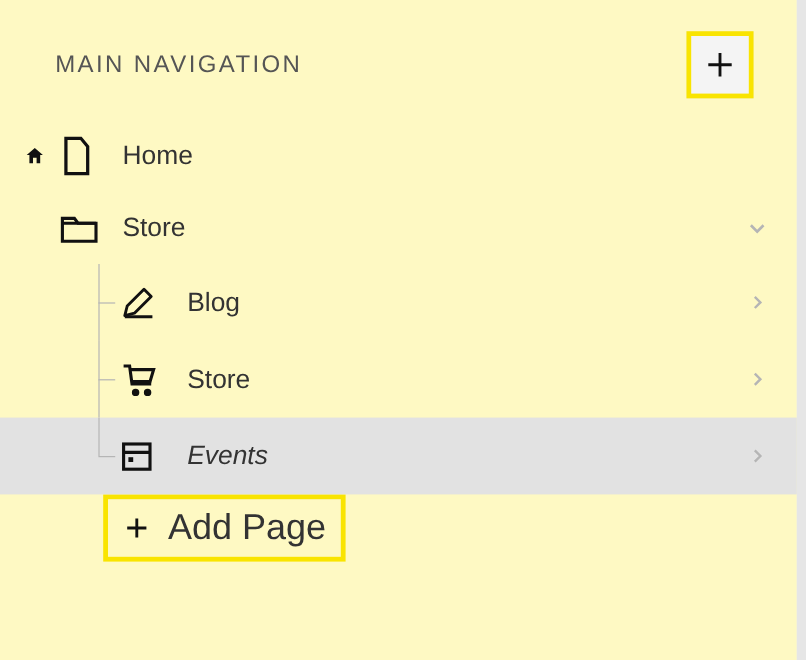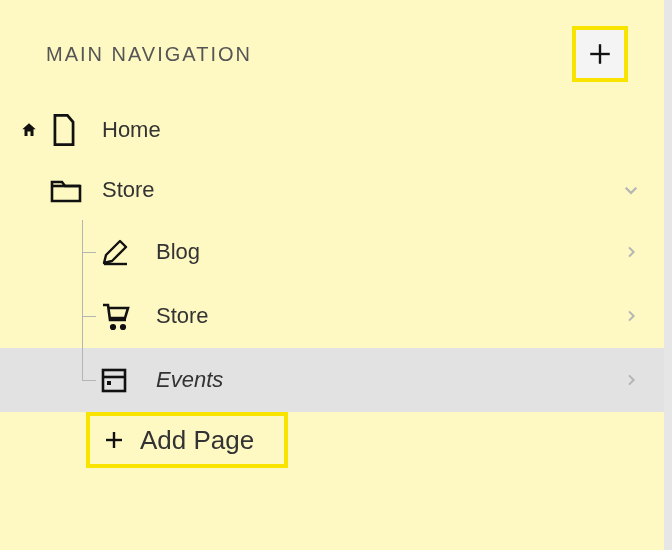--- a/index.html
+++ b/index.html
@@ -96,21 +96,21 @@
   .add-page {
     display: flex;
     align-items: center;
     height: 56px;
     margin-left: 86px;
     width: 202px;
     border: 4px solid #f9e400;
     padding-left: 12px;
     gap: 14px;
   }
-  .add-page .label { font-size: 26px; color: #333; }
+  .add-page .label { font-size: 30px; color: #333; }
 
   svg { display:block; }
 </style>
 </head>
 <body>
 
 <div class="panel">
 
   <div class="header">
     <span class="header-title">MAIN NAVIGATION</span>

